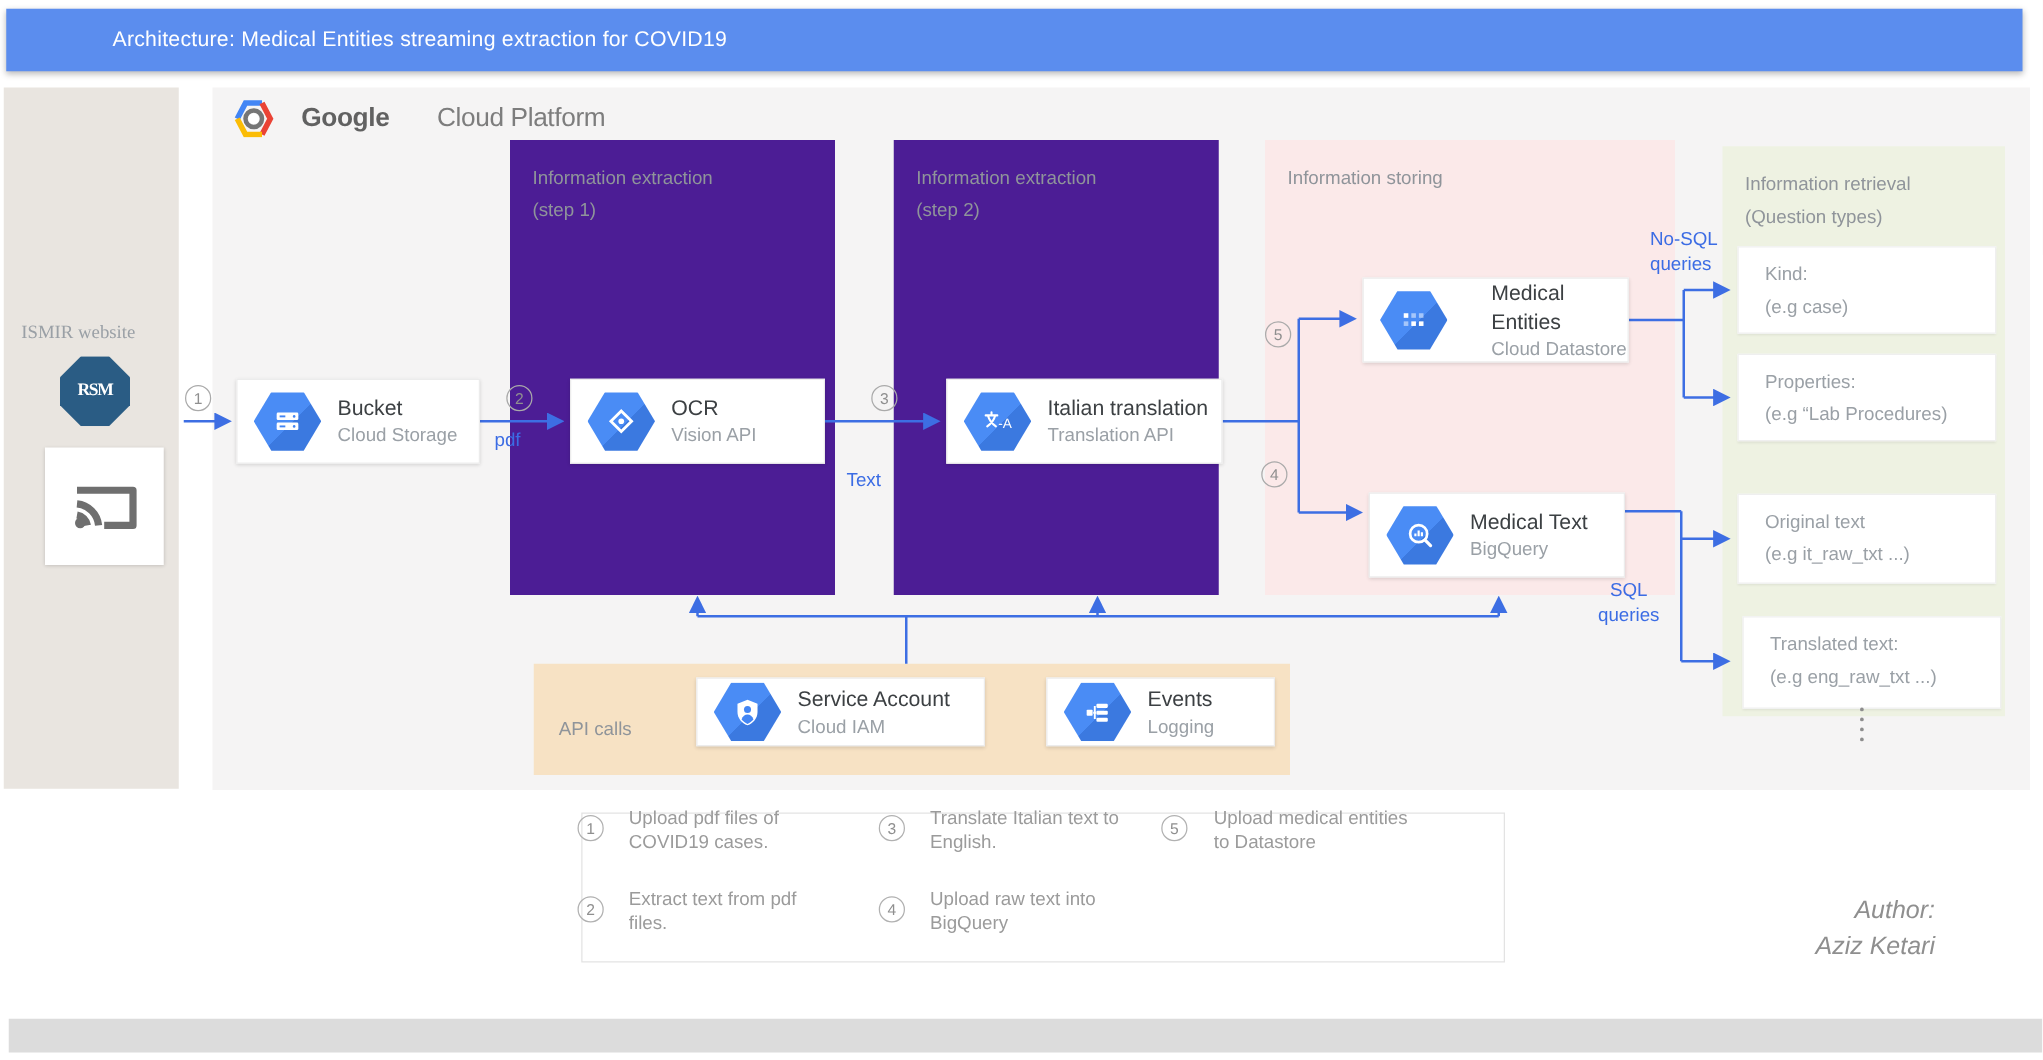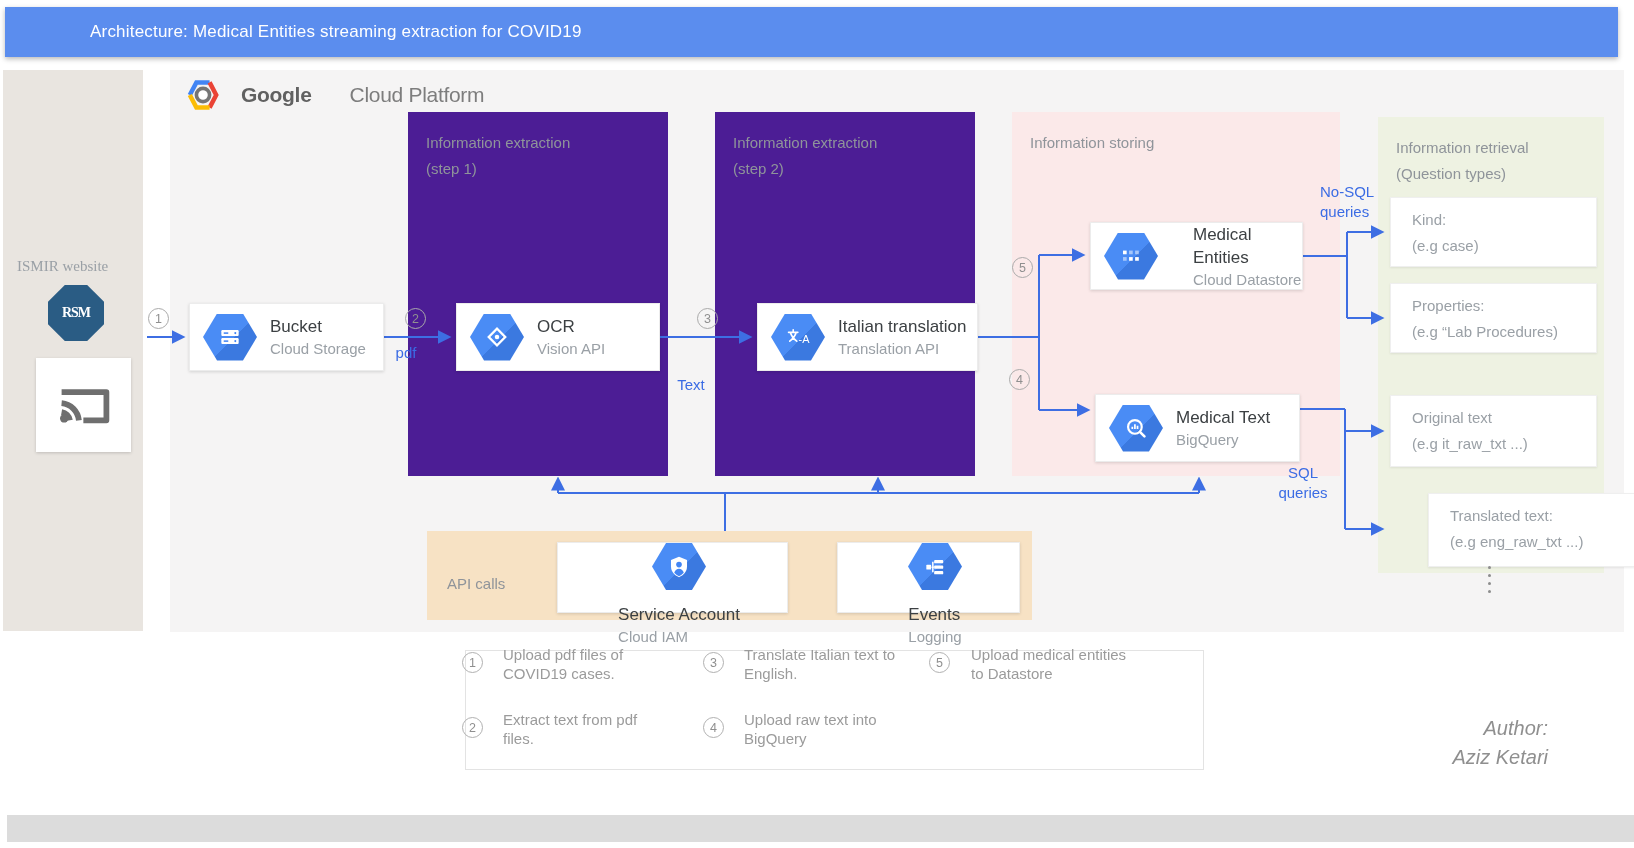--- a/index.html
+++ b/index.html
@@ -23,21 +23,21 @@
 
   
   .gcplogo{position:absolute;left:186px;top:80px;display:flex;align-items:center;gap:21px;}
   .gcplogo .w1{font-size:21px;font-weight:700;color:#616161;letter-spacing:-.3px;}
   .gcplogo .w2{font-size:21px;font-weight:400;color:#7d7d7d;letter-spacing:-.3px;margin-left:17px;}
 
   
   .node{position:absolute;height:68px;background:#fff;border:1px solid #ececec;
         box-shadow:0 1px 3px rgba(0,0,0,.14);display:flex;align-items:center;
         padding-left:13px;box-sizing:border-box;gap:13px;}
-  .node.tall{height:71px;flex-direction:column;}
+  .node.tall{height:55px;}
   .hex{width:54px;height:47px;flex:none;background:linear-gradient(135deg,#4a8cf5 54%,#3b79e0 54%);
        clip-path:polygon(26% 0,74% 0,100% 50%,74% 100%,26% 100%,0 50%);
        display:flex;align-items:center;justify-content:center;}
   .nt .t{font-size:17px;color:#3c4043;line-height:23px;}
   .nt .s{font-size:15px;color:#9aa0a6;line-height:21px;}
 
   
   .obox{position:absolute;background:#fff;border:1px solid #efefef;box-shadow:0 1px 2px rgba(0,0,0,.08);
         color:#9aa0a6;font-size:15px;line-height:26px;padding:9px 0 0 21px;box-sizing:border-box;}
 
@@ -273,21 +273,21 @@
     <div>(e.g case)</div>
   </div>
   <div class="obox" style="left:1390px;top:283px;width:207px;height:70px;">
     <div>Properties:</div>
     <div>(e.g “Lab Procedures)</div>
   </div>
   <div class="obox" style="left:1390px;top:395px;width:207px;height:72px;">
     <div>Original text</div>
     <div>(e.g it_raw_txt ...)</div>
   </div>
-  <div class="obox" style="left:1428px;top:493px;width:207px;height:74px;">
+  <div class="obox" style="left:1394px;top:493px;width:207px;height:74px;">
     <div>Translated text:</div>
     <div>(e.g eng_raw_txt ...)</div>
   </div>
   <div class="dots">
       <i></i>
       <i></i>
       <i></i>
       <i></i>
     </div>
 

